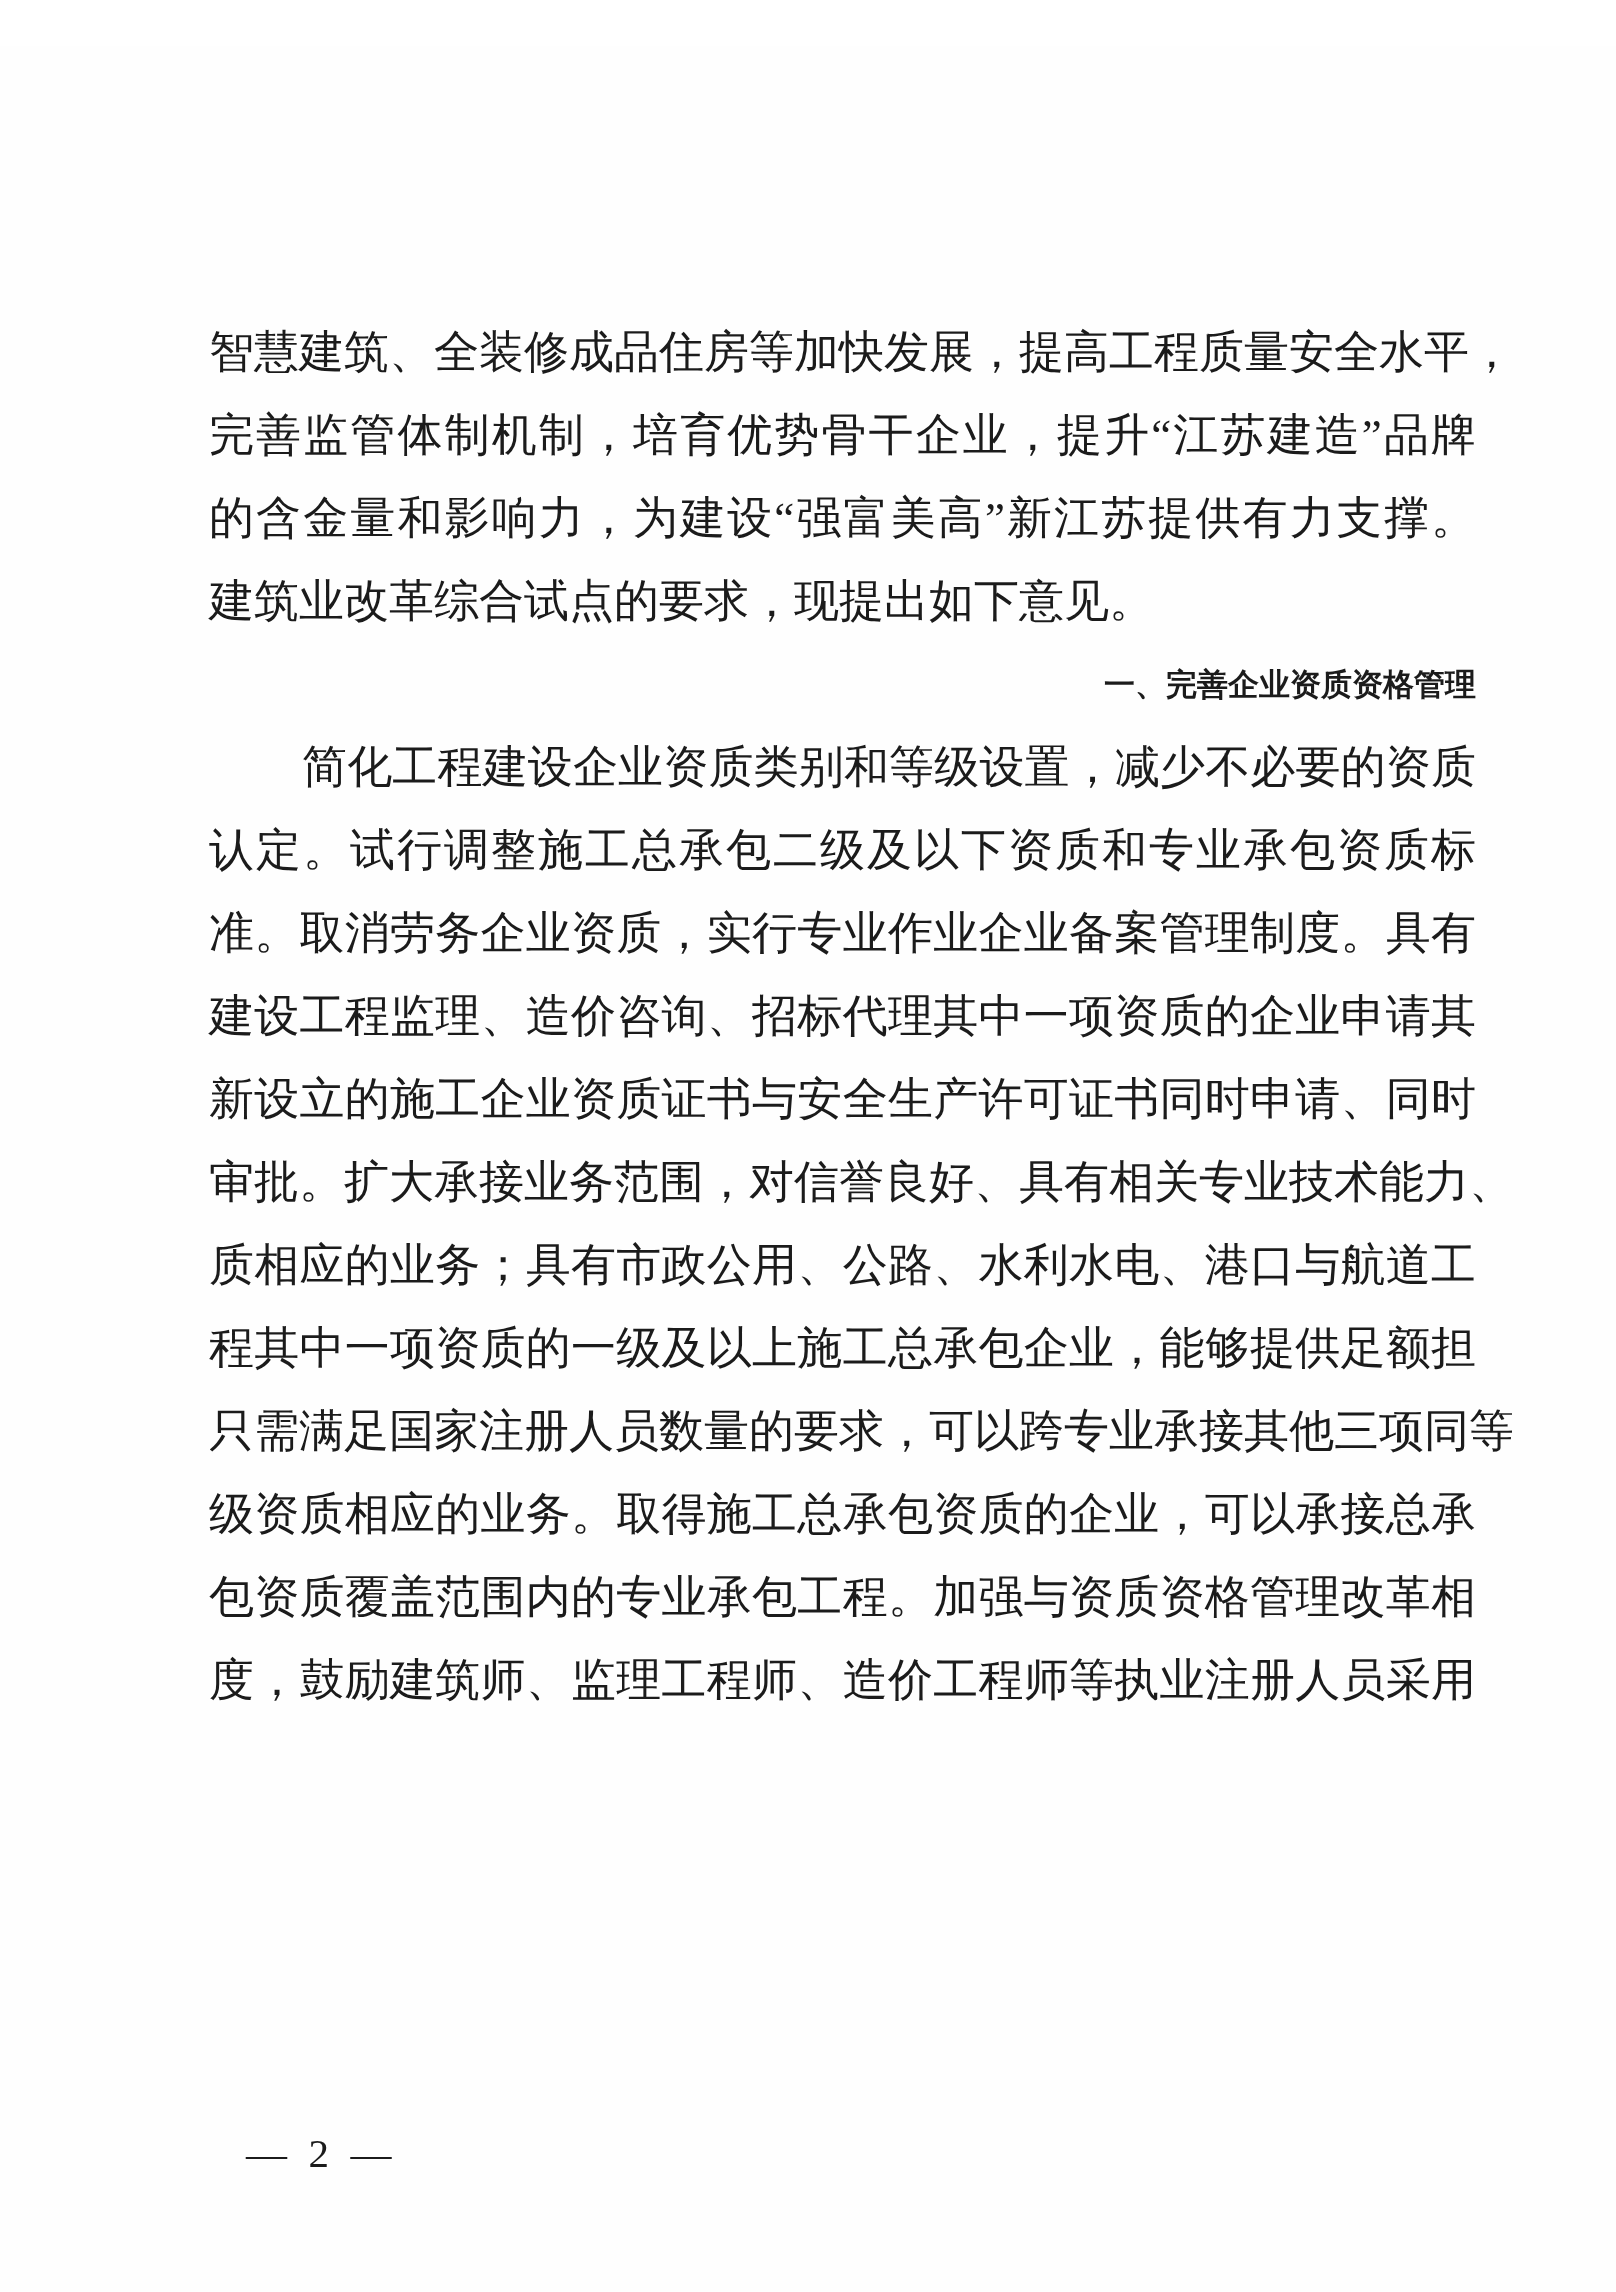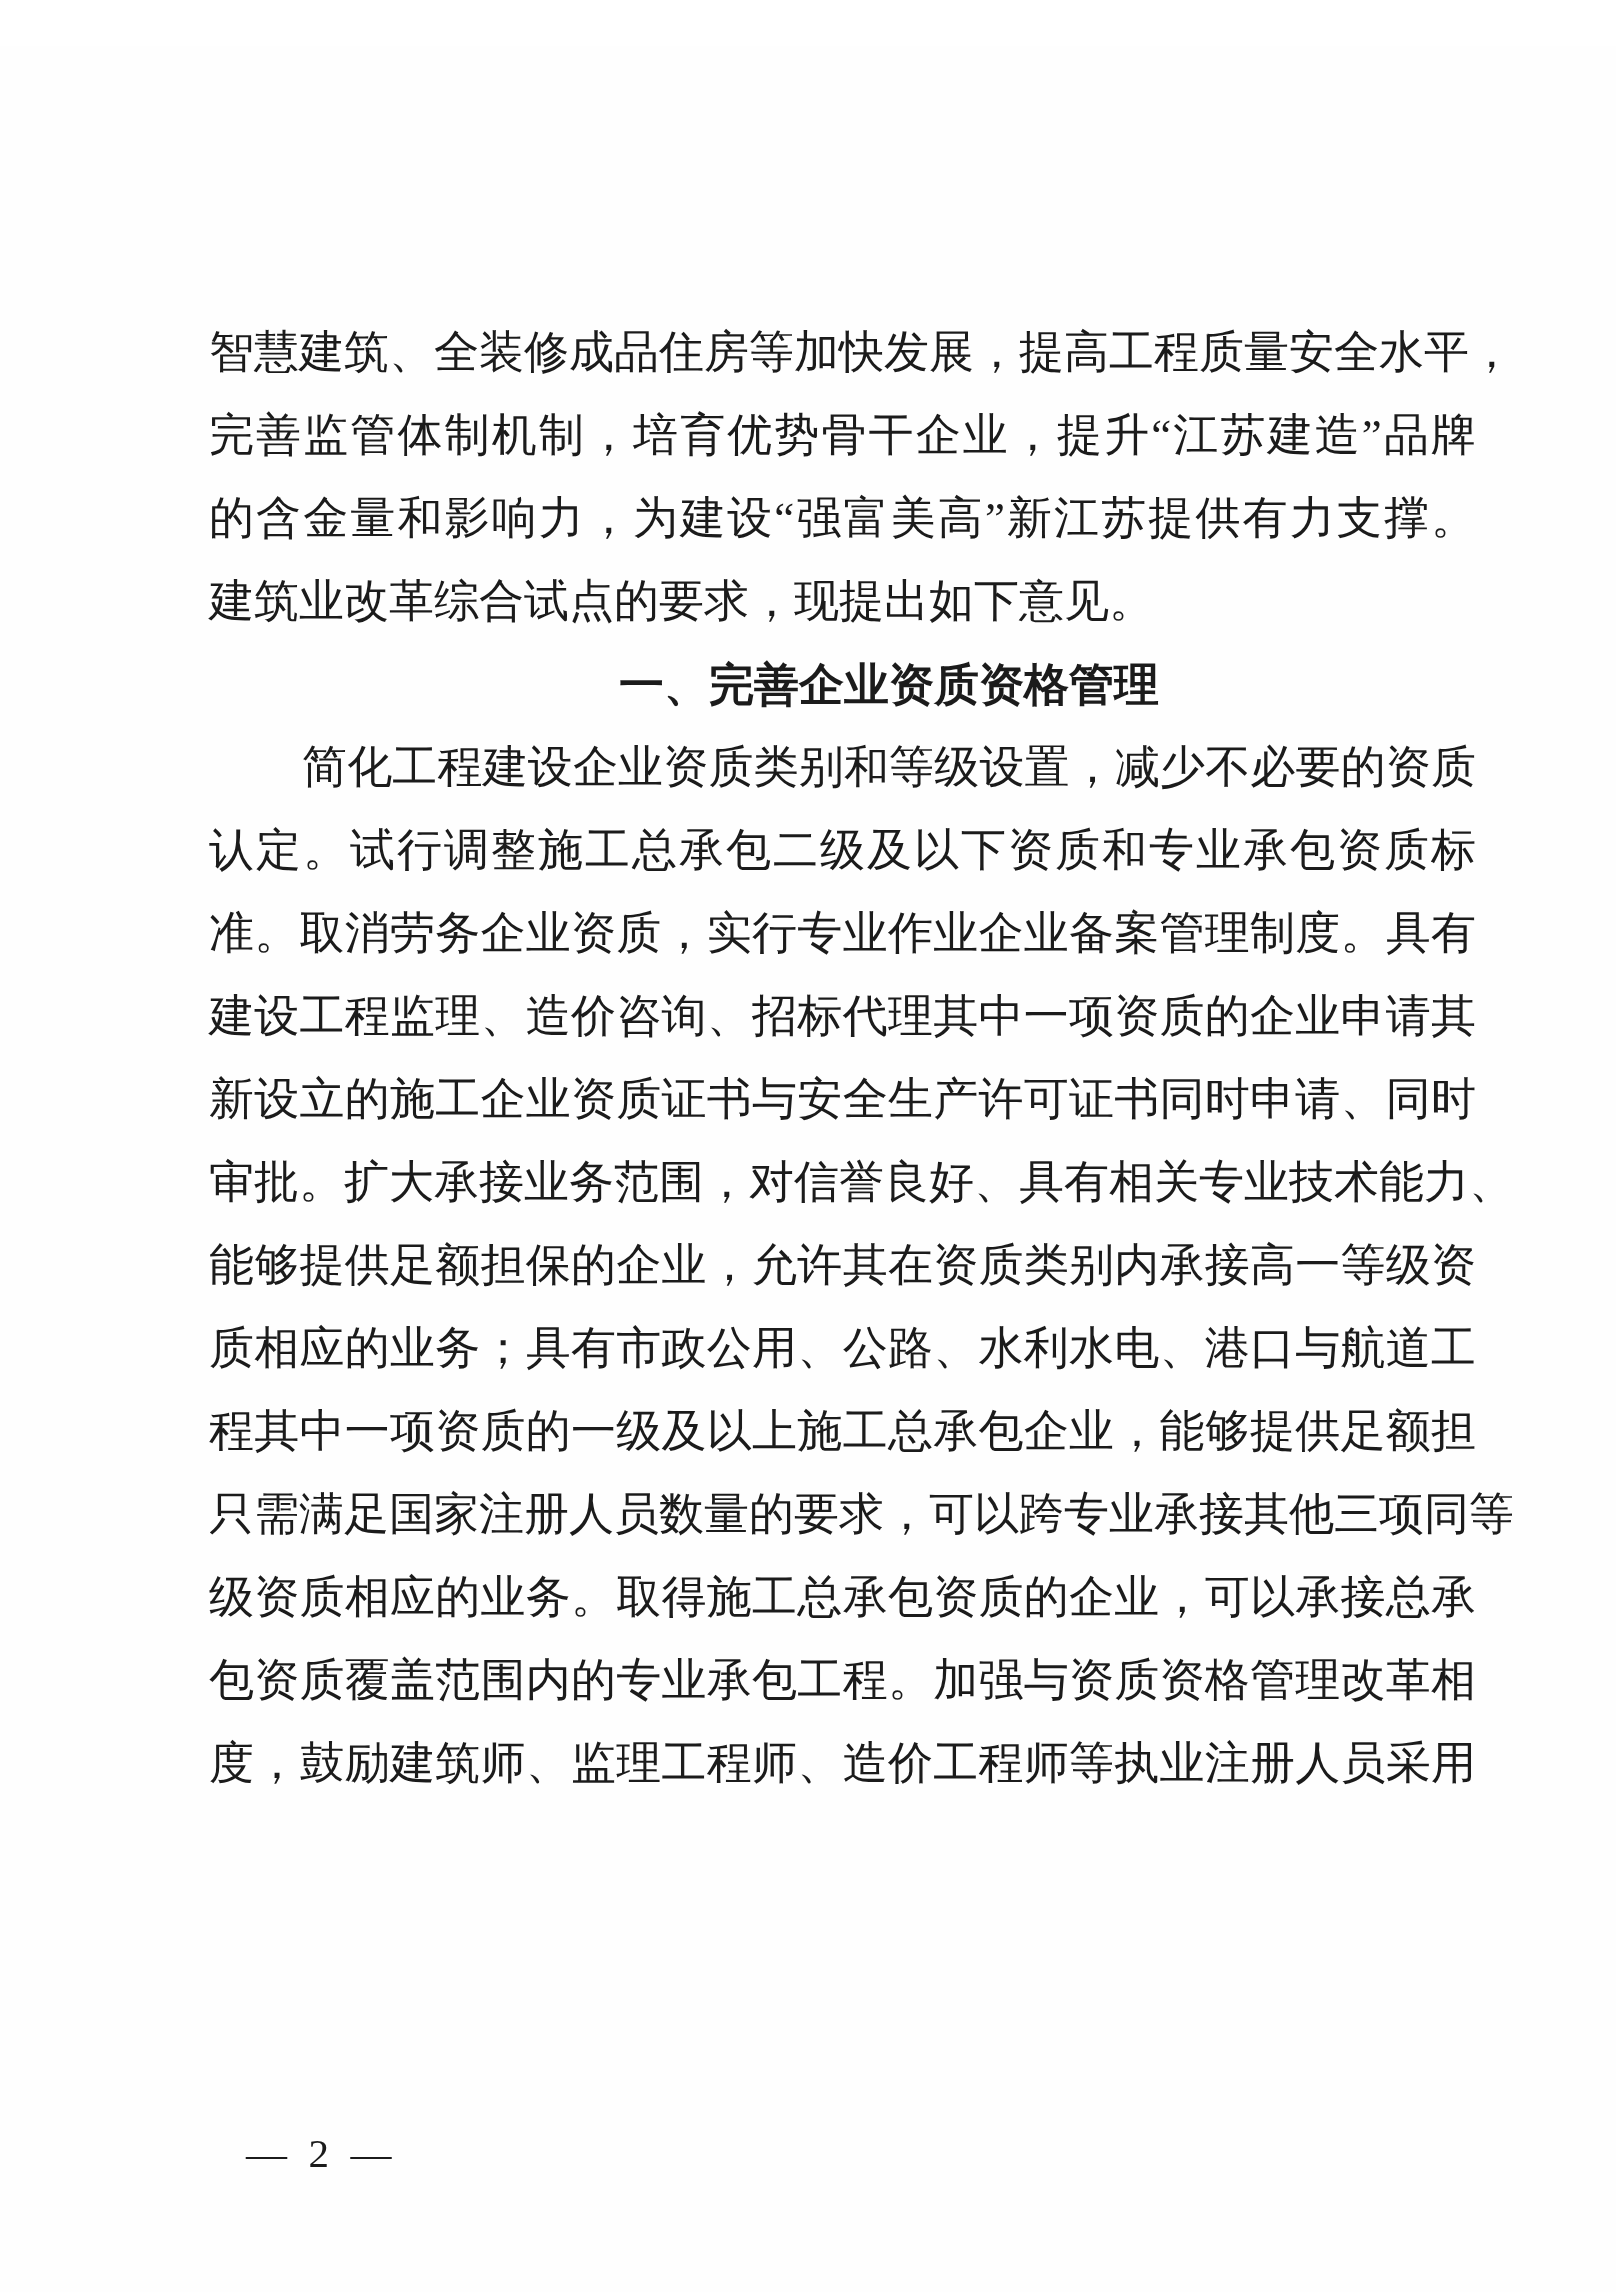--- a/index.html
+++ b/index.html
@@ -34,25 +34,25 @@
   }
   .line.para-end {
     text-align-last: left;
   }
   .line.indent-first {
     text-indent: 93px;
   }
   .heading {
     font-family: "Liberation Sans", sans-serif;
     font-weight: 700;
-    font-size: 45px;
+    font-size: 31px;
     height: 83px;
     line-height: 83px;
     text-indent: 93px;
-    text-align: center;
+    text-align: right;
     white-space: nowrap;
   }
   .page-number {
     position: absolute;
     left: 246px;
     top: 2078px;
     font-size: 41px;
     height: 59px;
     line-height: 59px;
     letter-spacing: 5.6px;
@@ -71,21 +71,20 @@
     <div class="line para-end">建筑业改革综合试点的要求，现提出如下意见。</div>
 
     <div class="heading">一、完善企业资质资格管理</div>
 
     <div class="line indent-first">简化工程建设企业资质类别和等级设置，减少不必要的资质</div>
     <div class="line">认定。试行调整施工总承包二级及以下资质和专业承包资质标</div>
     <div class="line">准。取消劳务企业资质，实行专业作业企业备案管理制度。具有</div>
     <div class="line">建设工程监理、造价咨询、招标代理其中一项资质的企业申请其</div>
     <div class="line">新设立的施工企业资质证书与安全生产许可证书同时申请、同时</div>
     <div class="line">审批。扩大承接业务范围，对信誉良好、具有相关专业技术能力、</div>
-    <div class="line">能够提供足额担保的企业，允许其在资质类别内承接高一等级资</div>
     <div class="line">质相应的业务；具有市政公用、公路、水利水电、港口与航道工</div>
     <div class="line">程其中一项资质的一级及以上施工总承包企业，能够提供足额担</div>
     <div class="line">只需满足国家注册人员数量的要求，可以跨专业承接其他三项同等</div>
     <div class="line">级资质相应的业务。取得施工总承包资质的企业，可以承接总承</div>
     <div class="line">包资质覆盖范围内的专业承包工程。加强与资质资格管理改革相</div>
     <div class="line">度，鼓励建筑师、监理工程师、造价工程师等执业注册人员采用</div>
 
   </div>
 
   <div class="page-number">— 2 —</div>

